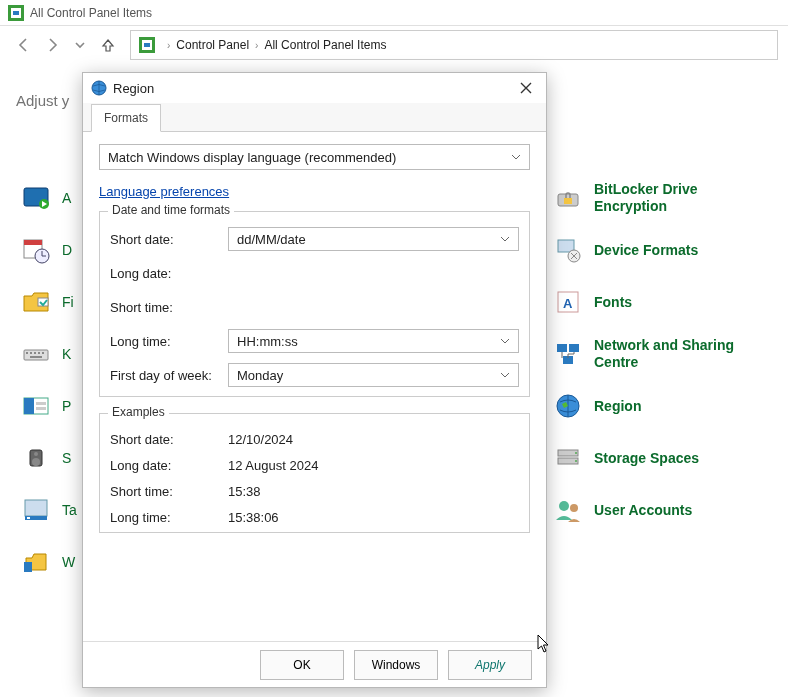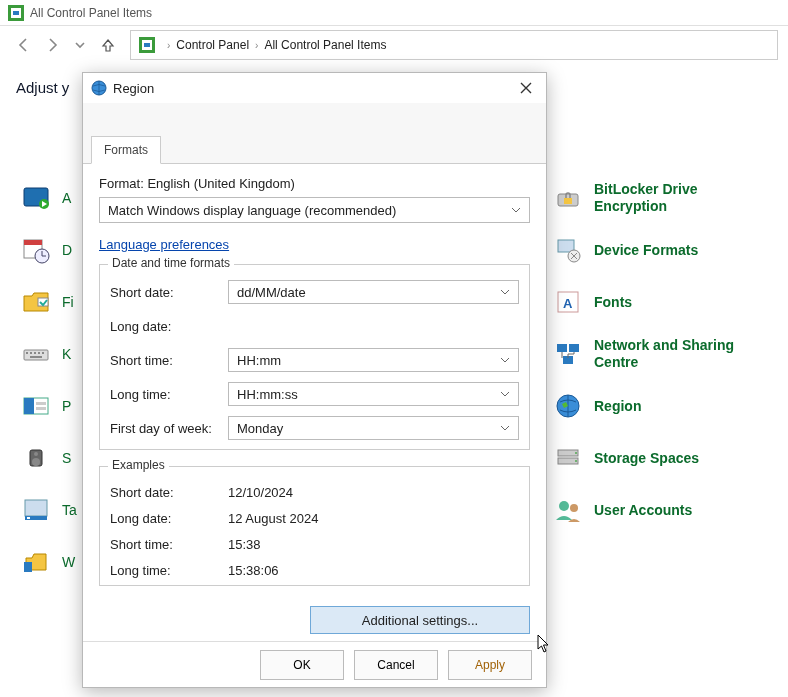--- a/index.html
+++ b/index.html
@@ -10,58 +10,58 @@
 .title-bar .ttext { color: #555; font-size: 12px; }
 
 .nav-row { height: 38px; display: flex; align-items: center; padding: 0 10px; background:#fff; }
 .nav-btn { width: 28px; height: 28px; display:flex;align-items:center;justify-content:center; color:#666; }
 .nav-btn svg { width:16px;height:16px; }
 .addr-bar { flex:1; height:30px; border:1px solid #ccc; display:flex; align-items:center; padding:0 8px; margin-left:8px; background:#fff; }
 .addr-bar .aicon { width:16px;height:16px;margin-right:6px; }
 .addr-bar .crumb { color:#222; font-size:12px; }
 .addr-bar .sep { color:#888; margin:0 6px; font-size:10px; }
 
-.adjust { position:absolute; left:16px; top:79px; color:#0f172a; font-size:15px; }
+.adjust { position:absolute; left:16px; top:92px; color:#737373; font-size:15px; }
 
 .cp-item { position:absolute; display:flex; align-items:center; height:40px; }
 .cp-item .cp-icon { width:28px; height:28px; margin-right:12px; display:flex;align-items:center;justify-content:center; }
 .cp-item .cp-icon svg, .cp-item .cp-icon div { width:28px; height:28px; }
 .cp-label { color:#0b6b2c; font-size:14px; }
 .left-col { left:22px; width:60px; overflow:hidden; }
 .left-col .cp-label { white-space:nowrap; }
 .right-col { left:554px; width:220px;font-weight:bold; }
 .right-col .cp-label { line-height:1.2; }
 
 
 .dialog { position:absolute; left:82px; top:72px; width:465px; height:616px; background:#fff; border:1px solid #b8b8b8; box-shadow:0 4px 18px rgba(0,0,0,.28); display:flex; flex-direction:column; }
 .dlg-title { height:30px; display:flex; align-items:center; padding:0 8px; }
 .dlg-title .dicon { width:16px;height:16px;margin-right:6px; }
 .dlg-title .dtext { font-size:13px; color:#222; flex:1; }
 .dlg-close { width:24px; height:24px; display:flex;align-items:center;justify-content:center; }
 .tabs { display:flex; border-bottom:1px solid #ccc; padding-left:8px; background:#f7f7f7; }
-.tab { padding:6px 12px; font-size:12px; border:1px solid transparent; position:relative; top:1px; color:#444;margin-top:32px; }
+.tab { padding:6px 12px; font-size:12px; border:1px solid transparent; position:relative; top:1px; color:#444; }
 .tab.active { background:#fff; border:1px solid #ccc; border-bottom:1px solid #fff; }
 .dlg-body { flex:1; padding:12px 16px 0 16px; color:#222; overflow:hidden; }
 .fmt-lbl { font-size:13px; margin-bottom:6px; }
 .lang-select { width:100%; height:26px; border:1px solid #bbb; display:flex; align-items:center; justify-content:space-between; padding:0 8px; font-size:12px; background:#fff; }
 .lang-pref { display:inline-block; margin-top:14px; color:#0645ad; text-decoration:underline; font-size:13px; }
 .group { border:1px solid #ccc; padding:12px 10px 2px 10px; margin-top:12px; position:relative; }
 .group .legend { position:absolute; top:-9px; left:8px; background:#fff; padding:0 4px; font-size:12px; color:#333; }
 .row { display:flex; align-items:center; height:30px; margin-bottom:4px; }
 .row .lbl { width:118px; font-size:13px; }
 .row .sel { flex:1; height:24px; border:1px solid #bbb; display:flex; align-items:center; justify-content:space-between; padding:0 8px; font-size:12px; background:#fff; }
 .chev { width:10px;height:10px; }
 .ex-row { display:flex; height:26px; align-items:center; }
 .ex-row .lbl { width:118px; font-size:13px; }
 .ex-row .val { font-size:13px; }
 .addl-wrap { display:flex; justify-content:flex-end; margin-top:20px; }
 .addl-btn { width:220px; height:28px; border:1px solid #6fa8d8; background:#dbe9f6; display:flex;align-items:center;justify-content:center; font-size:13px; }
 .dlg-foot { height:46px; display:flex; align-items:center; justify-content:flex-end; gap:10px; padding:0 14px; border-top:1px solid #ddd; }
 .btn { width:84px; height:30px; border:1px solid #bbb; background:#fafafa; display:flex;align-items:center;justify-content:center; font-size:12px; }
-.btn.disabled { color:#a16207; }
+.btn.disabled { color:#0f766e;font-style:italic; }
 
 .cursor { position:absolute; left:537px; top:634px; width:14px;height:20px; pointer-events:none; }
 </style>
 </head>
 <body>
 
 <div class="title-bar">
   <span class="ticon">
     <svg viewBox="0 0 16 16">
         <rect width="16" height="16" fill="#3b9b3b"></rect>
@@ -281,21 +281,20 @@
     <div class="dlg-close">
       <svg viewBox="0 0 12 12" width="12" height="12">
           <path d="M1 1 L11 11 M1 11 L11 1" stroke="#333" stroke-width="1.4"></path>
         </svg>
     </div>
   </div>
   <div class="tabs">
     <div class="tab active">Formats</div>
   </div>
   <div class="dlg-body">
-    <div class="fmt-lbl">Format: English (United Kingdom)</div>
     <div class="lang-select">
       <span>Match Windows display language (recommended)</span>
       <svg class="chev" viewBox="0 0 10 10">
           <path d="M1 3 L5 7 L9 3" stroke="#666" fill="none"></path>
         </svg>
     </div>
     <a class="lang-pref">Language preferences</a>
 
     <div class="group">
       <span class="legend">Date and time formats</span>
@@ -306,26 +305,20 @@
           <svg class="chev" viewBox="0 0 10 10">
               <path d="M1 3 L5 7 L9 3" stroke="#666" fill="none"></path>
             </svg>
         </div>
       </div>
       <div class="row">
         <span class="lbl">Long date:</span>
       </div>
       <div class="row">
         <span class="lbl">Short time:</span>
-        <div class="sel">
-          <span>HH:mm</span>
-          <svg class="chev" viewBox="0 0 10 10">
-              <path d="M1 3 L5 7 L9 3" stroke="#666" fill="none"></path>
-            </svg>
-        </div>
       </div>
       <div class="row">
         <span class="lbl">Long time:</span>
         <div class="sel">
           <span>HH:mm:ss</span>
           <svg class="chev" viewBox="0 0 10 10">
               <path d="M1 3 L5 7 L9 3" stroke="#666" fill="none"></path>
             </svg>
         </div>
       </div>
@@ -353,26 +346,23 @@
       <div class="ex-row">
         <span class="lbl">Short time:</span>
         <span class="val">15:38</span>
       </div>
       <div class="ex-row">
         <span class="lbl">Long time:</span>
         <span class="val">15:38:06</span>
       </div>
     </div>
 
-    <div class="addl-wrap">
-      <div class="addl-btn">Additional settings...</div>
-    </div>
   </div>
   <div class="dlg-foot">
     <div class="btn">OK</div>
-    <div class="btn">Cancel</div>
+    <div class="btn">Windows</div>
     <div class="btn disabled">Apply</div>
   </div>
 </div>
 
 <svg class="cursor" viewBox="0 0 14 20">
     <path d="M1 1 L1 15 L4.5 12 L7 18 L9 17 L6.5 11 L11 11 Z" fill="#fff" stroke="#000" stroke-width="1"></path>
   </svg>
 
 </body></html>

